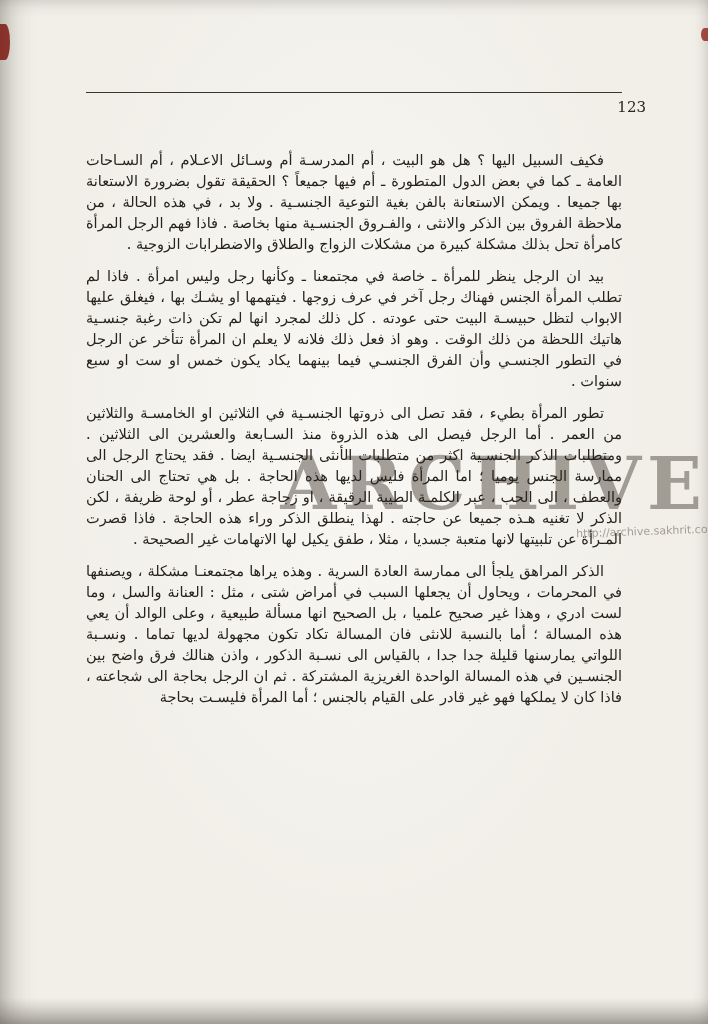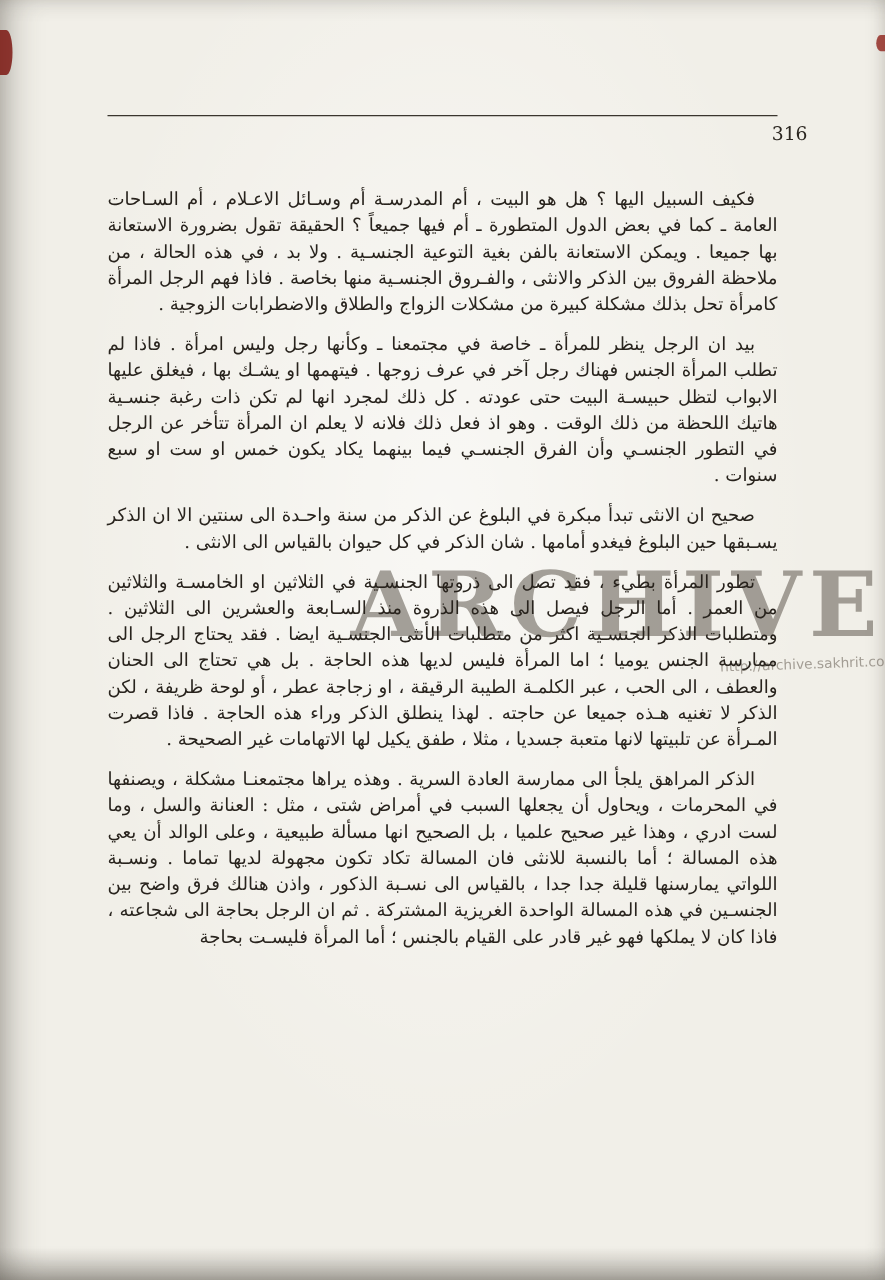--- a/index.html
+++ b/index.html
@@ -122,29 +122,28 @@
 <body>
 
 <div class="page">
 
   <div class="artifact artifact-red-left"></div>
   <div class="artifact artifact-red-right"></div>
   <div class="artifact artifact-smudge-bottom"></div>
 
   <div class="header">
     <hr class="header-rule">
-    <span class="page-number">316</span>
+    <span class="page-number">123</span>
   </div>
 
   <div class="watermark">
     <div class="watermark-title">ARCHIVE</div>
     <div class="watermark-url">http://archive.sakhrit.co</div>
   </div>
 
   <div class="text-block">
     <p>فكيف السبيل اليها ؟ هل هو البيت ، أم المدرسـة أم وسـائل الاعـلام ، أم السـاحات العامة ـ كما في بعض الدول المتطورة ـ أم فيها جميعاً ؟ الحقيقة تقول بضرورة الاستعانة بها جميعا . ويمكن الاستعانة بالفن بغية التوعية الجنسـية . ولا بد ، في هذه الحالة ، من ملاحظة الفروق بين الذكر والانثى ، والفـروق الجنسـية منها بخاصة . فاذا فهم الرجل المرأة كامرأة تحل بذلك مشكلة كبيرة من مشكلات الزواج والطلاق والاضطرابات الزوجية .</p>
     <p>بيد ان الرجل ينظر للمرأة ـ خاصة في مجتمعنا ـ وكأنها رجل وليس امرأة . فاذا لم تطلب المرأة الجنس فهناك رجل آخر في عرف زوجها . فيتهمها او يشـك بها ، فيغلق عليها الابواب لتظل حبيسـة البيت حتى عودته . كل ذلك لمجرد انها لم تكن ذات رغبة جنسـية هاتيك اللحظة من ذلك الوقت . وهو اذ فعل ذلك فلانه لا يعلم ان المرأة تتأخر عن الرجل في التطور الجنسـي وأن الفرق الجنسـي فيما بينهما يكاد يكون خمس او ست او سبع سنوات .</p>
-    <p>صحيح ان الانثى تبدأ مبكرة في البلوغ عن الذكر من سنة واحـدة الى سنتين الا ان الذكر يسـبقها حين البلوغ فيغدو أمامها . شان الذكر في كل حيوان بالقياس الى الانثى .</p>
     <p>تطور المرأة بطيء ، فقد تصل الى ذروتها الجنسـية في الثلاثين او الخامسـة والثلاثين من العمر . أما الرجل فيصل الى هذه الذروة منذ السـابعة والعشرين الى الثلاثين . ومتطلبات الذكر الجنسـية اكثر من متطلبات الأنثى الجنسـية ايضا . فقد يحتاج الرجل الى ممارسة الجنس يوميا ؛ اما المرأة فليس لديها هذه الحاجة . بل هي تحتاج الى الحنان والعطف ، الى الحب ، عبر الكلمـة الطيبة الرقيقة ، او زجاجة عطر ، أو لوحة ظريفة ، لكن الذكر لا تغنيه هـذه جميعا عن حاجته . لهذا ينطلق الذكر وراء هذه الحاجة . فاذا قصرت المـرأة عن تلبيتها لانها متعبة جسديا ، مثلا ، طفق يكيل لها الاتهامات غير الصحيحة .</p>
     <p>الذكر المراهق يلجأ الى ممارسة العادة السرية . وهذه يراها مجتمعنـا مشكلة ، ويصنفها في المحرمات ، ويحاول أن يجعلها السبب في أمراض شتى ، مثل : العنانة والسل ، وما لست ادري ، وهذا غير صحيح علميا ، بل الصحيح انها مسألة طبيعية ، وعلى الوالد أن يعي هذه المسالة ؛ أما بالنسبة للانثى فان المسالة تكاد تكون مجهولة لديها تماما . ونسـبة اللواتي يمارسنها قليلة جدا جدا ، بالقياس الى نسـبة الذكور ، واذن هنالك فرق واضح بين الجنسـين في هذه المسالة الواحدة الغريزية المشتركة . ثم ان الرجل بحاجة الى شجاعته ، فاذا كان لا يملكها فهو غير قادر على القيام بالجنس ؛ أما المرأة فليسـت بحاجة</p>
   </div>
 
 </div>
 
 </body></html>

